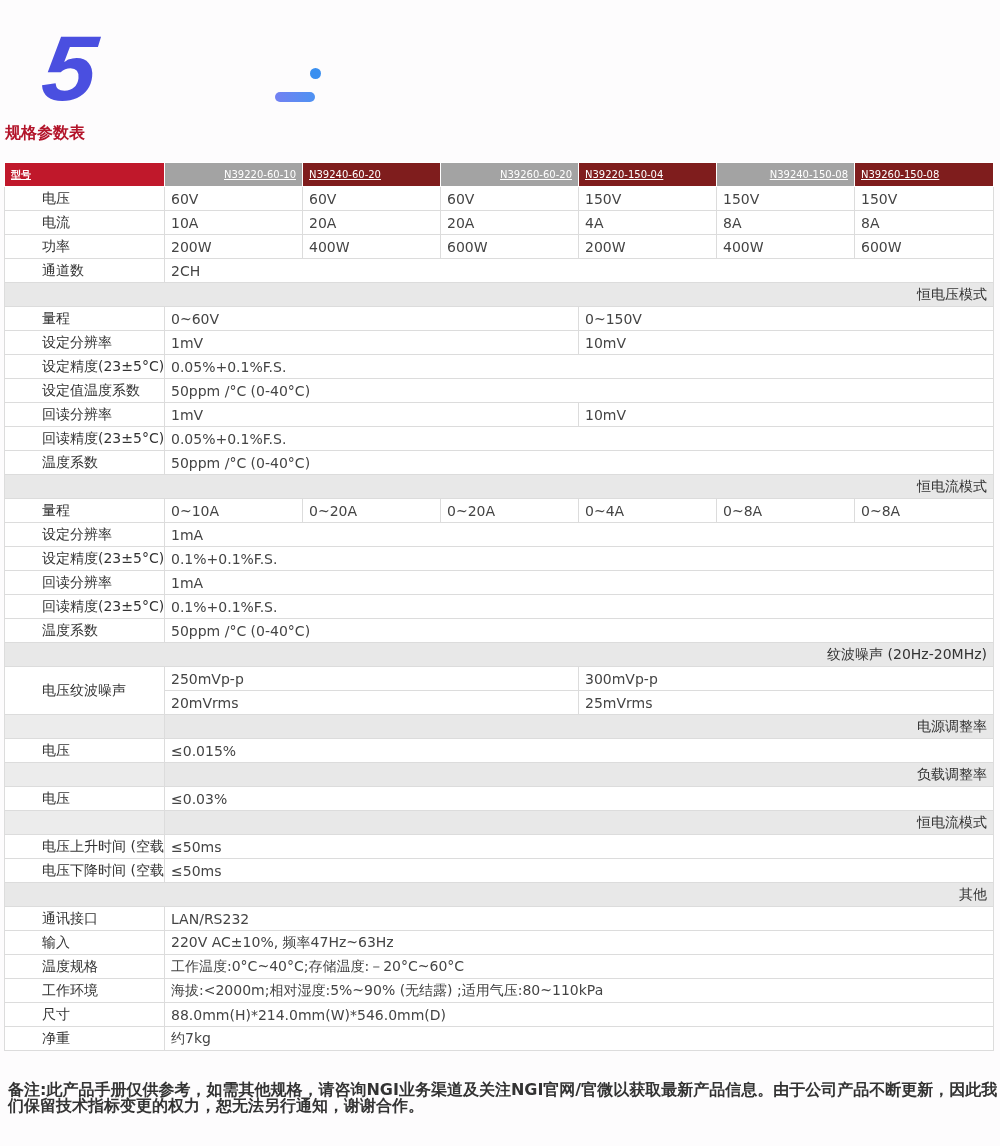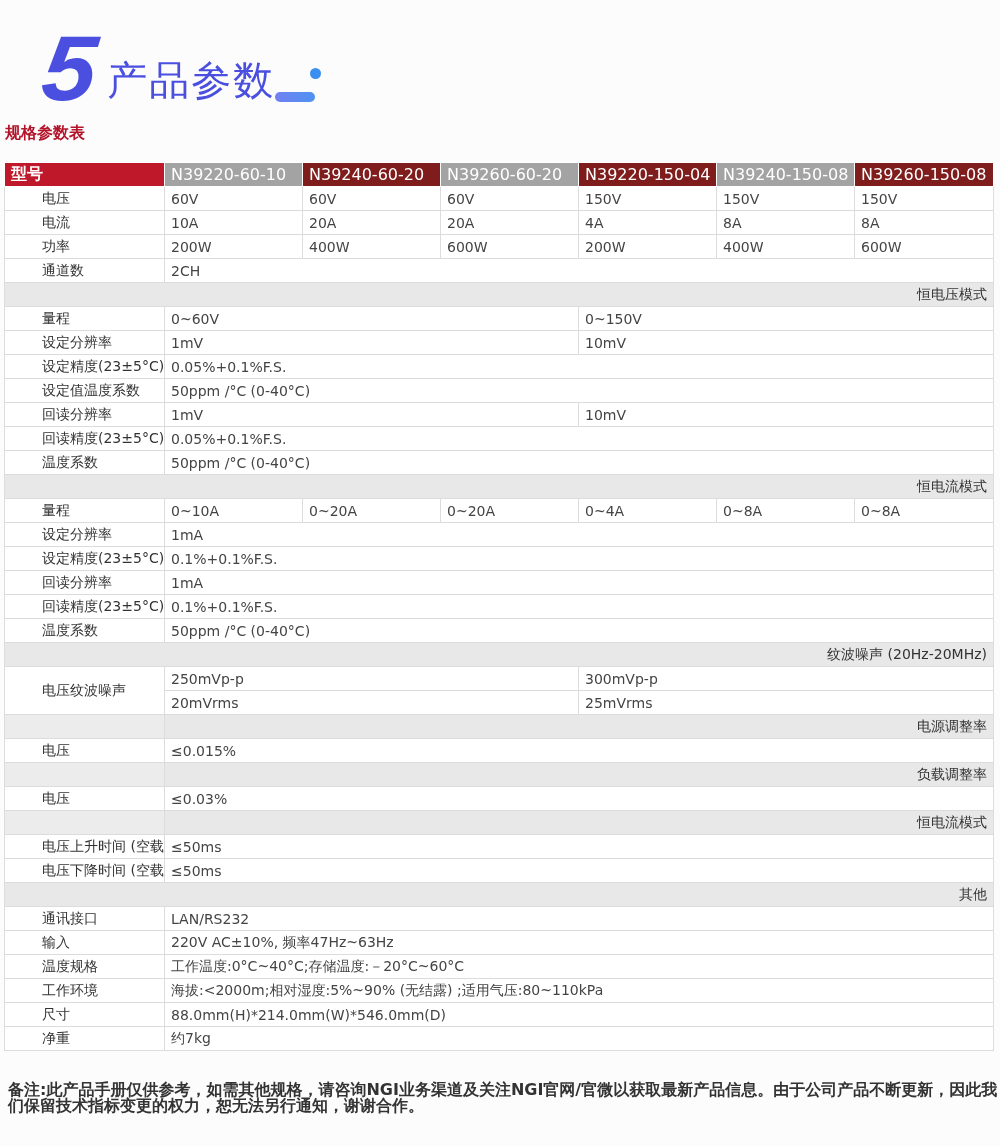--- a/index.html
+++ b/index.html
@@ -6,34 +6,33 @@
   body{width:1000px;height:1146px;position:relative;overflow:hidden;font-family:"DejaVu Sans","Liberation Sans",sans-serif;color:#333;}
   .hero{position:absolute;left:44px;top:28px;height:80px;display:flex;align-items:flex-end;}
   .hero-num{font-family:"Liberation Sans",sans-serif;font-weight:bold;font-style:italic;font-size:92px;line-height:80px;color:#4a4fe0;transform:skewX(-6deg) scaleX(1.05);letter-spacing:-2px;}
   .hero-title{font-size:40px;line-height:48px;color:#4a4fe0;margin-left:14px;margin-bottom:4px;letter-spacing:2px;position:relative;}
   .hero-dot{position:absolute;width:11px;height:11px;border-radius:50%;background:#3a8ff0;left:310px;top:68px;}
   .hero-swoosh{position:absolute;left:275px;top:92px;width:40px;height:10px;border-radius:5px;background:linear-gradient(90deg,#5a6bf0,#2f7ff0);opacity:.85;}
   .subtitle{position:absolute;left:5px;top:123px;font-size:16px;font-weight:bold;color:#b3142a;}
   table{position:absolute;left:4px;top:162px;width:989px;border-collapse:collapse;table-layout:fixed;font-size:14px;}
   td{border:1px solid #dcdcdc;height:23px;padding:0 6px;white-space:nowrap;overflow:hidden;color:#444;background:#fff;}
   td.lbl{color:#333;padding-left:37px;}
-  tr.head td{height:23px;color:#fff;font-size:16px;border-color:#fff;}
+  tr.head td{height:23px;color:#fff;font-size:10px;border-color:#fff;text-decoration:underline;}
   td.red{background:#7f1d1d;}
-  td.gray{background:#a3a3a3;}
+  td.gray{background:#a3a3a3;text-align:right;}
   td.typelbl{background:#c0182b;font-weight:bold;font-size:16px;}
   tr.section td{background:#e8e8e8;text-align:right;color:#333;}
   tr.section td.blank{background:#ececec;}
   .note{position:absolute;left:8px;top:1082px;width:990px;font-size:16px;line-height:16px;font-weight:bold;color:#333;}
 </style>
 </head>
 <body>
 
 <div class="hero">
   <span class="hero-num">5</span>
-  <span class="hero-title">产品参数</span>
 </div>
 <span class="hero-swoosh"></span>
 <span class="hero-dot"></span>
 
 <div class="subtitle">规格参数表</div>
 
 <table>
   <colgroup>
     <col style="width:160px">
       <col style="width:138px">

